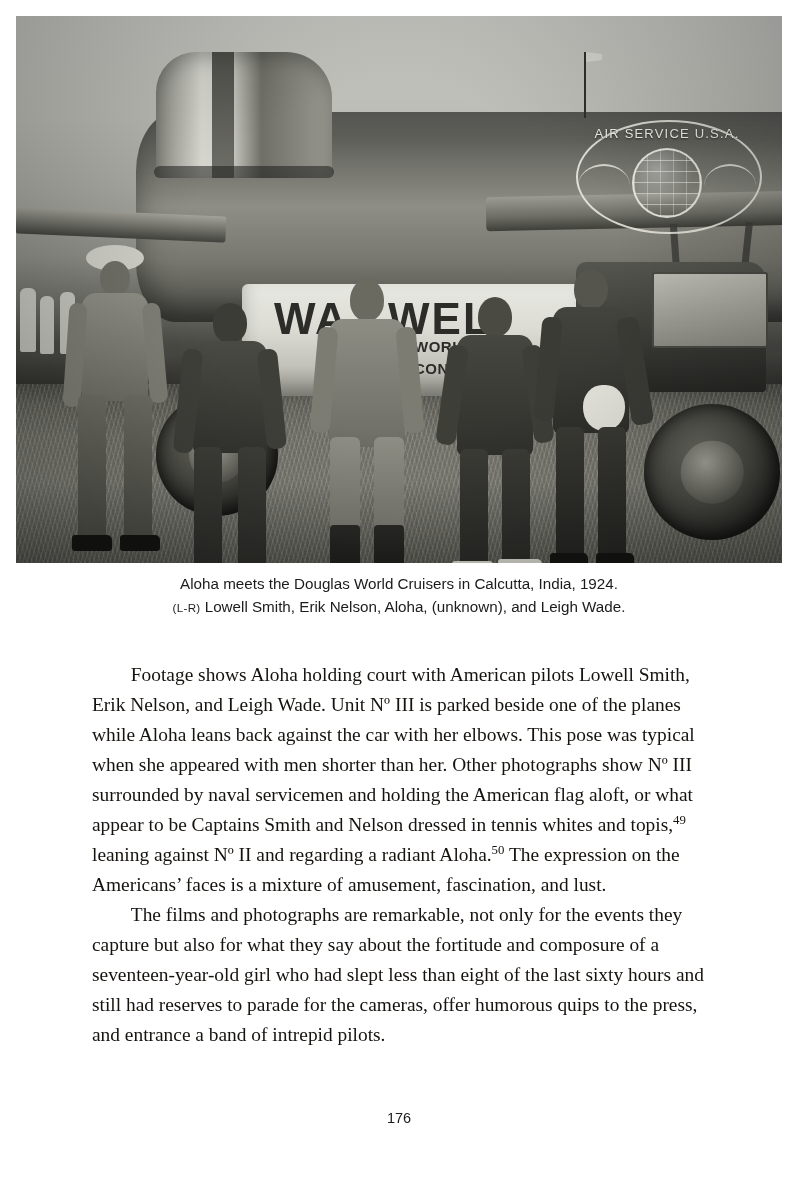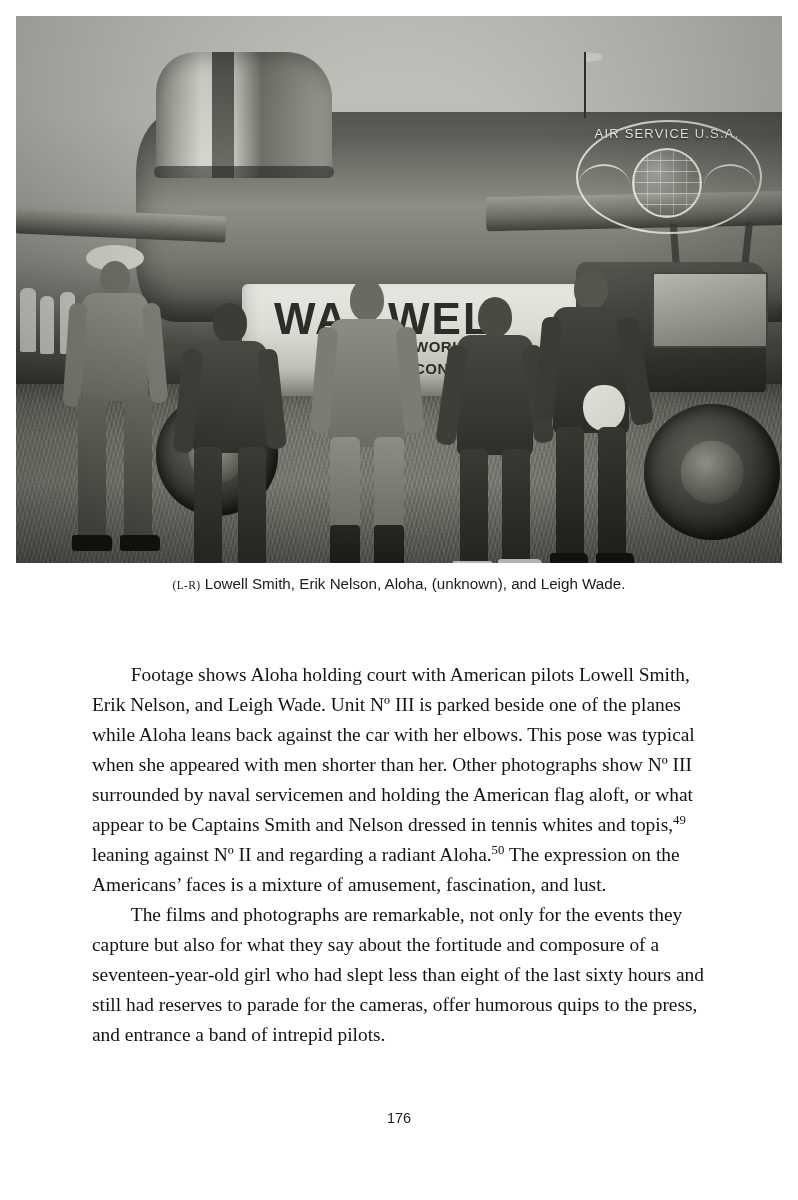--- a/index.html
+++ b/index.html
@@ -339,21 +339,20 @@
     width: 766px;
     text-align: center;
     font-family: "Liberation Sans", sans-serif;
     font-size: 15.2px;
     line-height: 1.52;
     color: #1b1b1b;
   }
   .caption .line2 .lr {
     font-size: 11.6px;
     letter-spacing: .3px;
-    font-family: Liberation Serif, serif;
   }
 
   
   .body-text {
     position: absolute;
     left: 92px;
     top: 660px;
     width: 616px;
     font-family: "Liberation Serif", serif;
     font-size: 19.4px;
@@ -492,20 +491,21 @@
         <div class="boot" style="left:14px; top:412px; width:38px; height:14px;"></div>
         <div class="boot" style="right:12px; top:412px; width:38px; height:14px;"></div>
       </div>
 
       <div class="grain"></div>
       <div class="vignette"></div>
     </div>
   </div>
 
   <div class="caption">
+    <div class="line1">Aloha meets the Douglas World Cruisers in Calcutta, India, 1924.</div>
     <div class="line2"><span class="lr">(L-R)</span> <span>Lowell Smith, Erik Nelson, Aloha, (unknown), and Leigh Wade.</span></div>
   </div>
 
   <div class="body-text">
     <p><span>Footage shows Aloha holding court with American pilots Lowell Smith, Erik Nelson, and Leigh Wade. Unit Nº III is parked beside one of the planes while Aloha leans back against the car with her elbows. This pose was typical when she appeared with men shorter than her. Other photographs show Nº III surrounded by naval servicemen and holding the American flag aloft, or what appear to be Captains Smith and Nelson dressed in tennis whites and topis,</span><sup>49</sup><span> leaning against Nº II and regarding a radiant Aloha.</span><sup>50</sup><span> The expression on the Americans’ faces is a mixture of amusement, fascination, and lust.</span></p>
     <p>The films and photographs are remarkable, not only for the events they capture but also for what they say about the fortitude and composure of a seventeen-year-old girl who had slept less than eight of the last sixty hours and still had reserves to parade for the cameras, offer humorous quips to the press, and entrance a band of intrepid pilots.</p>
   </div>
 
   <div class="folio">176</div>
 

